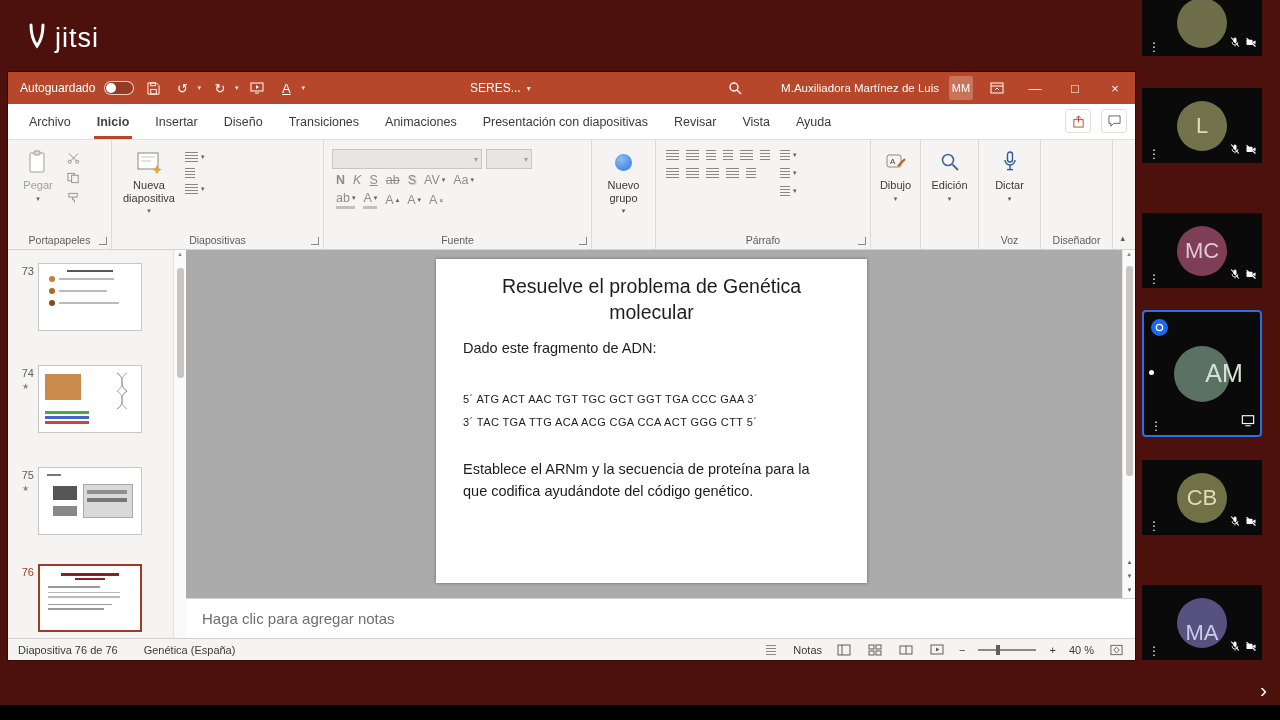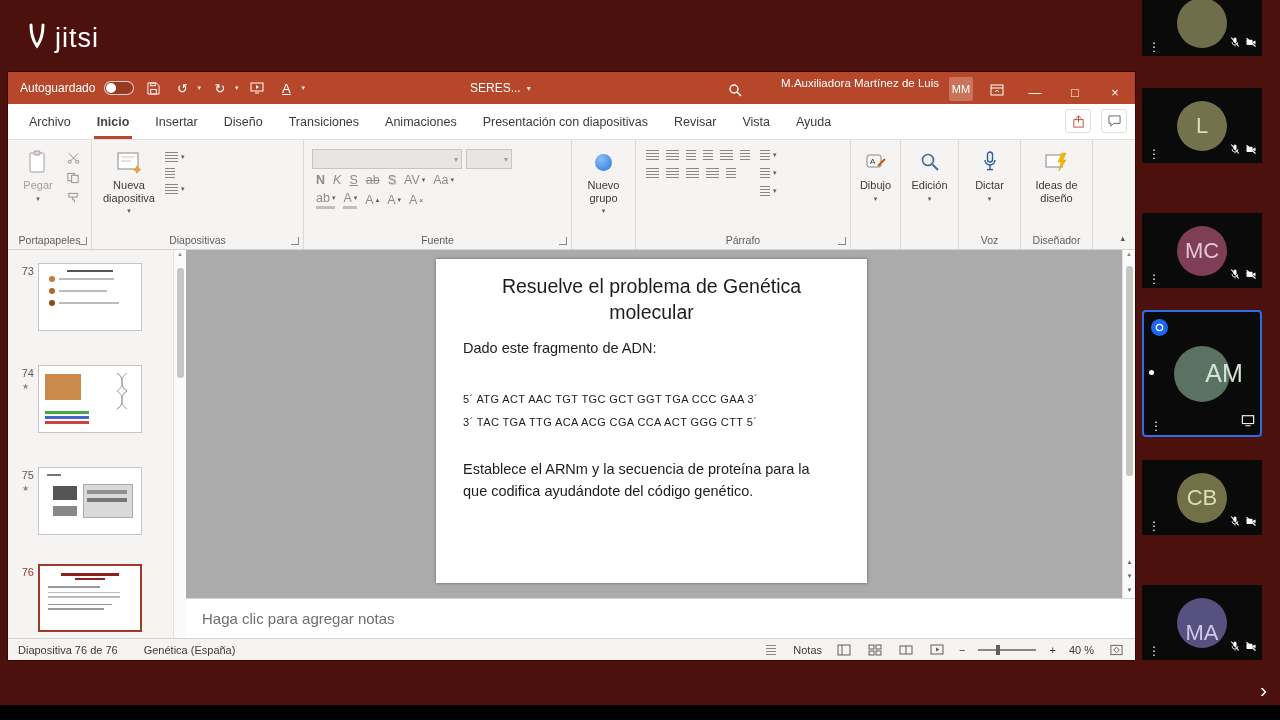--- a/index.html
+++ b/index.html
@@ -16,39 +16,39 @@
 
   
   .titlebar{height:32px;background:var(--titlebar,#b7472a);display:flex;align-items:center;color:#fff;font-size:12px;padding-left:12px;position:relative}
   .tb-left{display:flex;align-items:center;gap:9px}
   .toggle{width:30px;height:14px;border-radius:7px;background:rgba(0,0,0,.18);border:1px solid rgba(255,255,255,.75);position:relative}
   .toggle::after{content:"";position:absolute;left:1px;top:1px;width:10px;height:10px;border-radius:50%;background:#fff}
   .tb-icon{min-width:20px;height:26px;display:flex;align-items:center;justify-content:center;font-size:13px}
   .tinycaret{font-size:7px;opacity:.85;margin-left:-4px}
   .doc-title{position:absolute;left:462px;top:0;height:32px;display:flex;align-items:center;gap:6px;font-size:12px}
   .doc-title .dcaret{font-size:8px;opacity:.85}
-  .tb-right{margin-left:auto;display:flex;align-items:flex-start;height:23px}
+  .tb-right{margin-left:auto;display:flex;align-items:center;height:23px}
   .tb-user{font-size:11.5px;margin:0 10px;white-space:nowrap}
   .mm-badge{width:24px;height:24px;background:rgba(255,255,255,.24);display:flex;align-items:center;justify-content:center;font-size:11px;border-radius:2px;margin-right:14px}
   .win-btn{width:40px;height:32px;display:flex;align-items:center;justify-content:center;font-size:13px}
 
   
   .tabs-row{height:36px;background:var(--tabs_bg,#fff);display:flex;align-items:stretch;padding-left:8px;border-bottom:1px solid #e1dfdd;position:relative}
   .tab{position:relative;display:flex;align-items:center;padding:0 13px;font-size:12.5px;color:#3b3a39;white-space:nowrap}
   .tab.active{font-weight:bold;color:#444}
   .tab.active::after{content:"";position:absolute;left:10px;right:10px;bottom:0;height:3px;background:var(--accent,#b7472a)}
   .tabs-right{position:absolute;right:8px;top:5px;display:flex;gap:10px;align-items:center}
   .tr-ic{width:26px;height:24px;border:1px solid #e1dfdd;border-radius:3px;display:flex;align-items:center;justify-content:center}
 
   
   .ribbon{height:110px;background:var(--ribbon_bg,#f5f4f2);border-bottom:1px solid #d5d3d1;display:flex;font-size:11px;color:#3b3a39}
   .rgroup{position:relative;border-right:1px solid #dcdad8;padding:4px 4px 18px;display:flex;align-items:flex-start}
   .rg-label{position:absolute;left:0;right:0;bottom:3px;text-align:center;font-size:10.5px;color:#605e5c}
   .launcher{position:absolute;right:4px;bottom:4px;width:8px;height:8px;border-right:1px solid #8a8886;border-bottom:1px solid #8a8886}
-  .g-clip{width:84px}.g-slides{width:212px}.g-font{width:268px}.g-new{width:64px}
+  .g-clip{width:104px}.g-slides{width:212px}.g-font{width:268px}.g-new{width:64px}
   .g-para{width:215px}.g-draw{width:50px}.g-edit{width:58px}.g-voice{width:62px}.g-design{width:72px}
   .g-end{flex:1;border-right:none}
   .bigbtn{display:flex;flex-direction:column;align-items:center;gap:3px;padding-top:4px;text-align:center;line-height:1.15;border-radius:2px}
   .bigbtn .bicon{height:28px;display:flex;align-items:center;justify-content:center}
   .cd{font-size:7px;color:#605e5c}
   .dis{color:#a19f9d}
   .scol{display:flex;flex-direction:column;gap:6px;padding:8px 3px 0}
   .srow{display:flex;align-items:center;gap:3px}
 
   .font-g{display:flex;flex-direction:column;gap:4px;padding:5px 4px}
@@ -417,29 +417,20 @@
                 <line x1="5" y1="18.6" x2="11" y2="18.6" stroke="#2f5b9d" stroke-width="1.4"></line>
               </svg>
           </span>
           <span class="blabel">Dictar</span>
           <span class="cd">▾</span>
         </div>
         <span class="rg-label">Voz</span>
       </div>
 
       <div class="rgroup g-design">
-        <div class="bigbtn" style="width:64px">
-          <span class="bicon">
-            <svg width="24" height="22" viewBox="0 0 24 22">
-                <rect x="1" y="4" width="16" height="12" fill="#fff" stroke="#8a8886"></rect>
-                <path d="M17 2 l-4 9 h3 l-2 9 7 -11 h-3 l3 -7 z" fill="#f2b900" stroke="#d89c00" stroke-width=".5"></path>
-              </svg>
-          </span>
-          <span class="blabel">Ideas de diseño</span>
-        </div>
         <span class="rg-label">Diseñador</span>
       </div>
 
       <div class="rgroup g-end">
         <span style="position:absolute;right:10px;bottom:6px;font-size:9px;color:#605e5c">▴</span>
       </div>
     </div>
 
     <div class="main">
 

